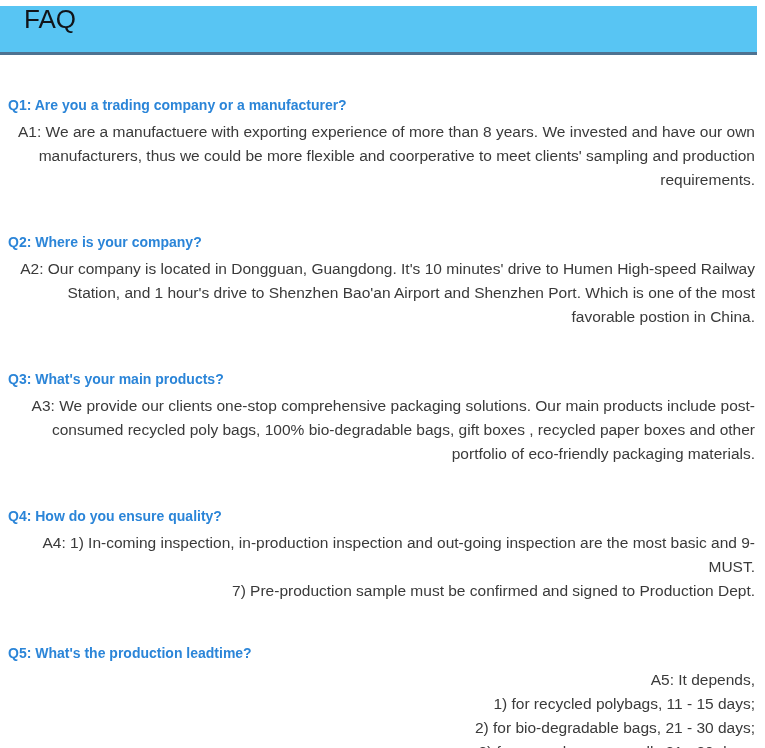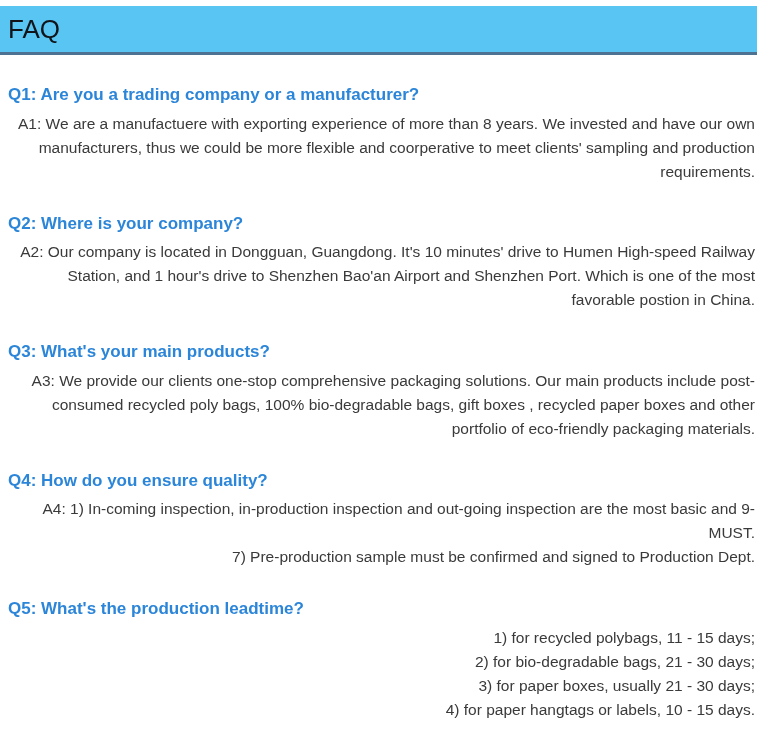--- a/index.html
+++ b/index.html
@@ -14,37 +14,36 @@
     background: #ffffff;
     box-sizing: border-box;
     position: relative;
   }
   .faq-header {
     margin: 6px 8px 0 0;
     height: 46px;
     background: #58c5f3;
     border-bottom: 3px solid #4e7291;
     display: flex;
-    align-items: center;
-    padding-left: 8px;
+    padding-left: 24px;
     box-sizing: content-box;
   }
   .faq-header .title {
     font-size: 26px;
     color: #111418;
     letter-spacing: 0px;
     line-height: 1;
   }
   .faq-content {
     padding: 0 10px 14px 8px;
   }
   .faq-item { margin: 0; }
   .faq-item .question {
-    margin: 30px 0 7px 0;
-    font-size: 17px;
+    margin: 42px 0 7px 0;
+    font-size: 14px;
     font-weight: bold;
     color: #2b85d8;
     line-height: 1.15;
   }
   .faq-item .answer {
     color: #3a3a3a;
     font-size: 15.5px;
     line-height: 24px;
     text-align: right;
   }
@@ -85,20 +84,21 @@
     <h3 class="question">Q4: How do you ensure quality?</h3>
     <div class="answer">
           <div class="line">A4: 1) In-coming inspection, in-production inspection and out-going inspection are the most basic and 9-MUST.</div>
           <div class="line">7) Pre-production sample must be confirmed and signed to Production Dept.</div>
         </div>
   </section>
 
   <section class="faq-item">
     <h3 class="question">Q5: What's the production leadtime?</h3>
     <div class="answer">
+          <div class="line">A5: It depends,</div>
           <div class="line">1) for recycled polybags, 11 - 15 days;</div>
           <div class="line">2) for bio-degradable bags, 21 - 30 days;</div>
           <div class="line">3) for paper boxes, usually 21 - 30 days;</div>
           <div class="line">4) for paper hangtags or labels, 10 - 15 days.</div>
         </div>
   </section>
 </main>
 </div>
 
 </body></html>

